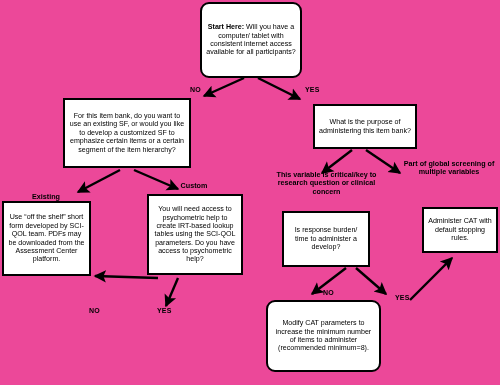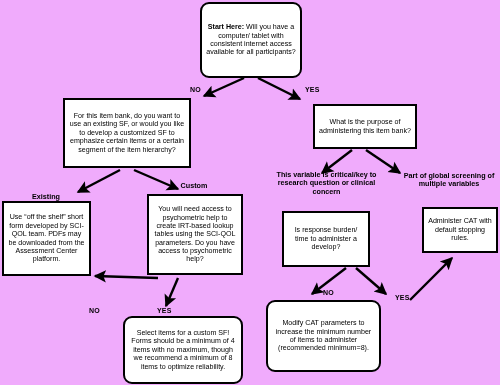--- a/index.html
+++ b/index.html
@@ -4,21 +4,21 @@
 <style>
   html, body {
     margin: 0;
     padding: 0;
     background: #ffffff;
   }
   #canvas {
     position: relative;
     width: 500px;
     height: 385px;
-    background: #f0abfc;
+    background: #ec4899;
     font-family: "Liberation Sans", sans-serif;
     overflow: hidden;
   }
   #arrow-layer {
     position: absolute;
     left: 0;
     top: 0;
     width: 500px;
     height: 385px;
     pointer-events: none;
@@ -114,43 +114,40 @@
   </div>
 
   <div class="node" style="left:2px; top:201px; width:89px; height:75px;">
     <span class="node-text">Use “off the shelf” short form developed by SCI-QOL team. PDFs may be downloaded from the Assessment Center platform.</span>
   </div>
 
   <div class="node" style="left:147px; top:194px; width:96px; height:81px;">
     <span class="node-text">You will need access to psychometric help to create IRT-based lookup tables using the SCI-QOL parameters. Do you have access to psychometric help?</span>
   </div>
 
-  <div class="node rounded" style="left:123px; top:316px; width:120px; height:68px;">
-    <span class="node-text">Select items for a custom SF! Forms should be a minimum of 4 items with no maximum, though we recommend a minimum of 8 items to optimize reliability.</span>
-  </div>
 
   <div class="node" style="left:282px; top:211px; width:88px; height:56px;">
     <span class="node-text">Is response burden/ time to administer a develop?</span>
   </div>
 
   <div class="node" style="left:422px; top:207px; width:76px; height:46px;">
     <span class="node-text">Administer CAT with default stopping rules.</span>
   </div>
 
   <div class="node rounded" style="left:266px; top:300px; width:115px; height:72px;">
     <span class="node-text">Modify CAT parameters to increase the minimum number of items to administer (recommended minimum=8).</span>
   </div>
 
   <div class="caption" style="left:14px; top:193px; width:64px;">Existing</div>
 
   <div class="caption" style="left:162px; top:182px; width:64px;">Custom</div>
 
   <div class="caption" style="left:270px; top:171px; width:113px;">This variable is critical/key to research question or clinical concern</div>
 
-  <div class="caption" style="left:402px; top:172px; width:94px;">Part of global screening of multiple variables</div>
+  <div class="caption" style="left:402px; top:160px; width:94px;">Part of global screening of multiple variables</div>
 
   <div class="edge-label" style="left:190px; top:86px;">NO</div>
 
   <div class="edge-label" style="left:305px; top:86px;">YES</div>
 
   <div class="edge-label" style="left:89px; top:307px;">NO</div>
 
   <div class="edge-label" style="left:157px; top:307px;">YES</div>
 
   <div class="edge-label" style="left:323px; top:289px;">NO</div>

